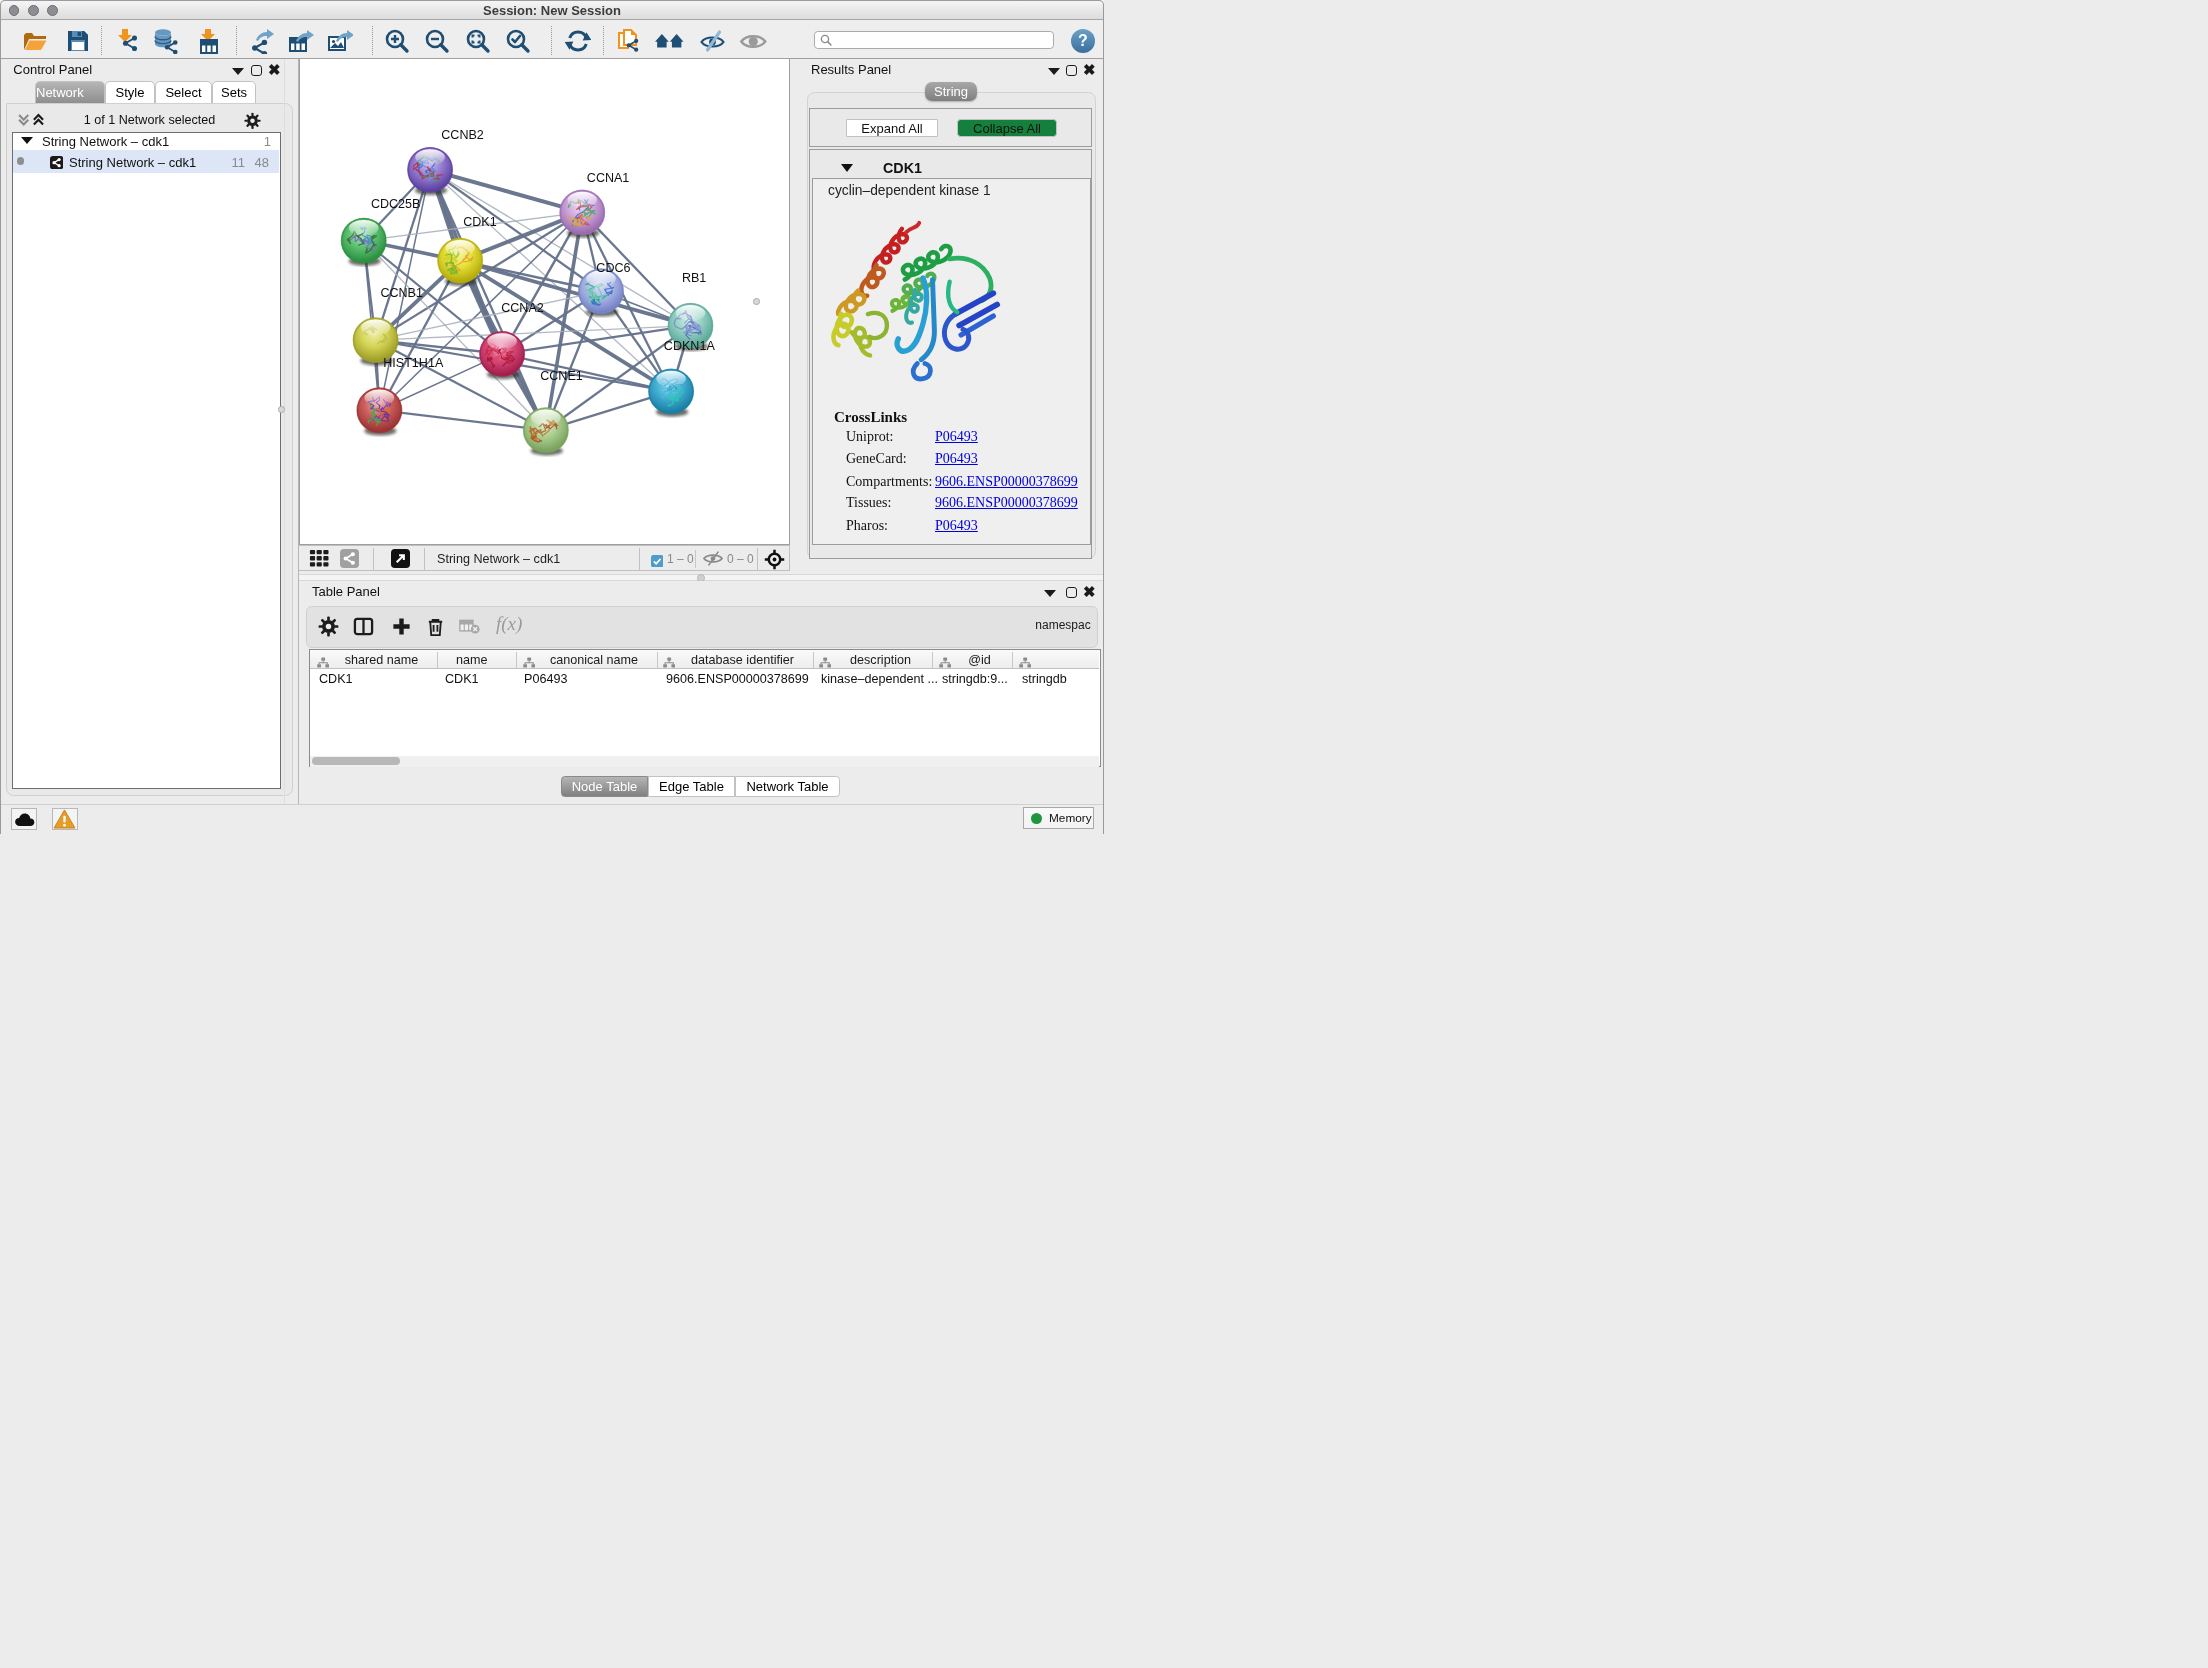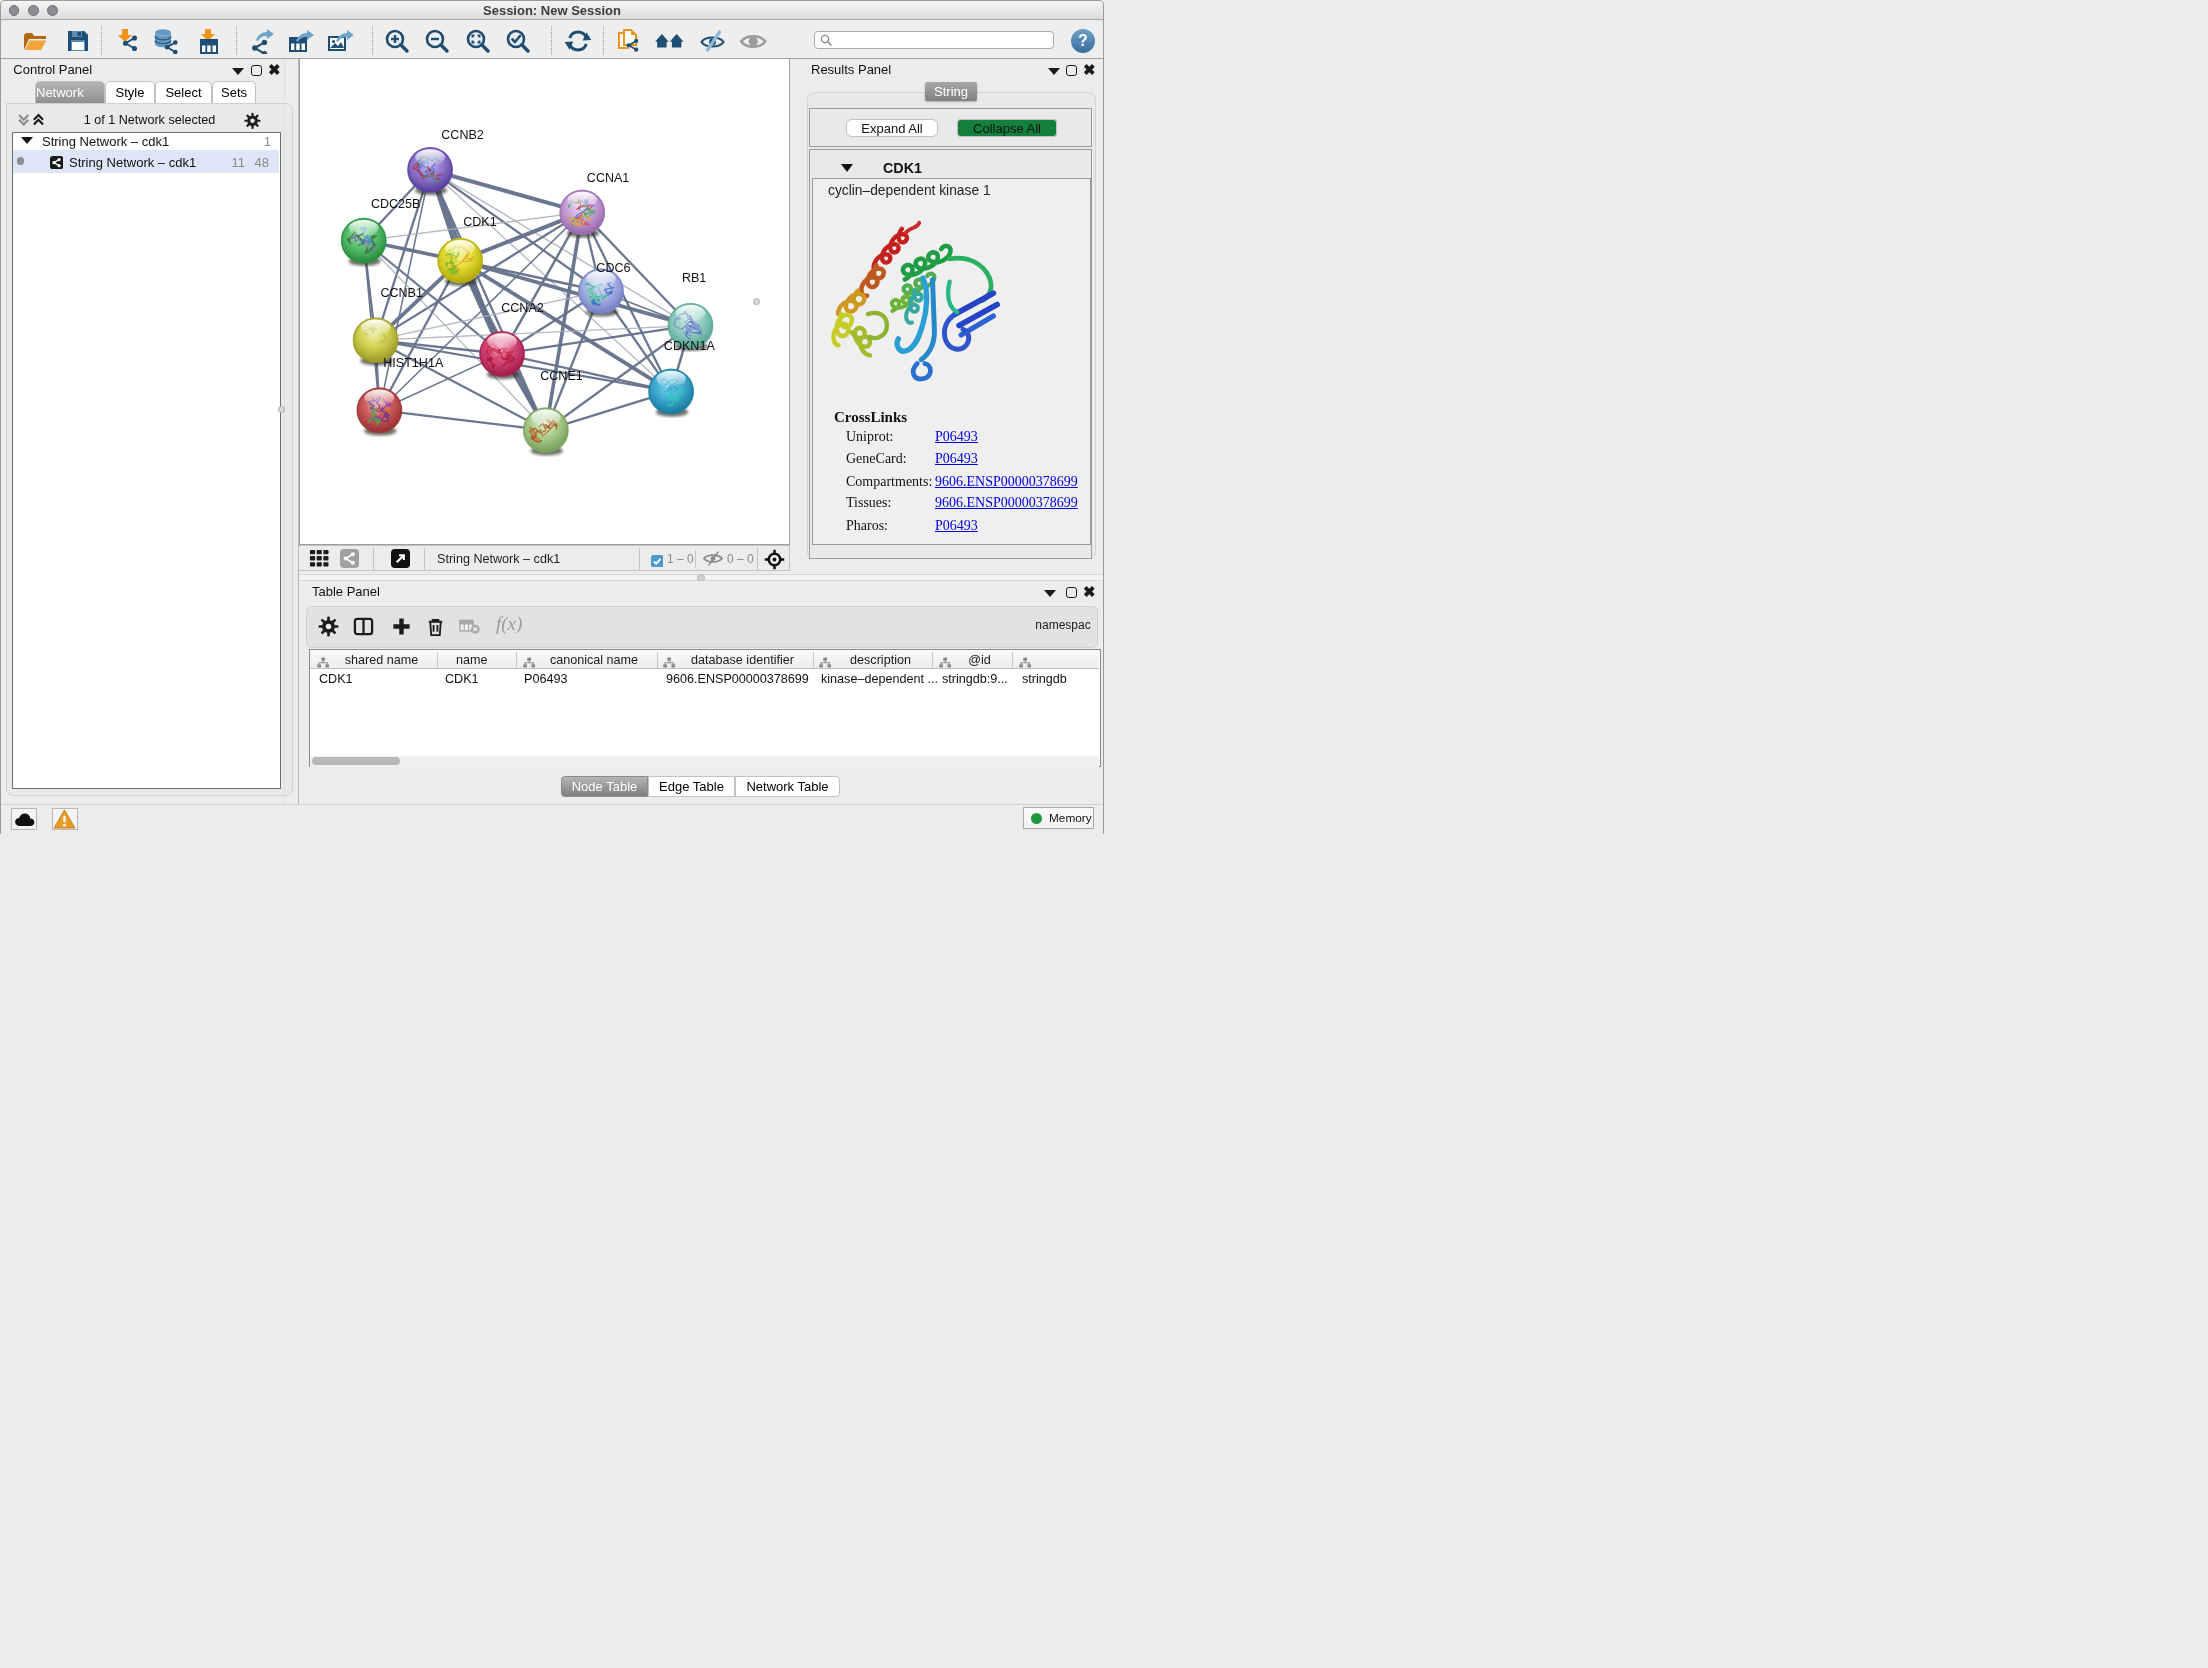--- a/index.html
+++ b/index.html
@@ -579,24 +579,24 @@
       <circle cx="11" cy="11" r="2" fill="#111"></circle>
       <g stroke="#111" stroke-width="2.6">
         <path d="M11 0.8 V4.6 M11 17.4 V21.2 M0.8 11 H4.6 M17.4 11 H21.2"></path>
       </g>
     </svg></div>
 <div class="abs" style="left:790px;top:59px;width:314px;height:516px;background:#ececec"></div>
 <div class="abs paneltitle" style="left:811px;top:62px">Results Panel</div>
 <div class="abs" style="left:1048px;top:68px;width:0;height:0;border-left:6.2px solid transparent;border-right:6.2px solid transparent;border-top:7.1px solid #1a1a1a"></div>
 <div class="abs" style="left:1066px;top:65px;width:11.4px;height:11.4px;border:1.9px solid #1a1a1a;border-radius:2.9px"></div>
 <div class="abs" style="left:1083px;top:61px;font-size:15px;font-weight:bold;color:#1a1a1a">✖</div>
-<div class="abs" style="left:925px;top:82px;width:52px;height:19px;background:linear-gradient(#a8a8a8,#7f7f7f);border-radius:2px;color:#fff;font-size:13px;text-align:center;line-height:19px;box-shadow:0 1px 1.9px rgba(0,0,0,0.25);z-index:5">String</div>
+<div class="abs" style="left:925px;top:82px;width:52px;height:19px;background:linear-gradient(#a8a8a8,#7f7f7f);border-radius:7px;color:#fff;font-size:13px;text-align:center;line-height:19px;box-shadow:0 1px 1.9px rgba(0,0,0,0.25);z-index:5">String</div>
 <div class="abs" style="left:807px;top:92px;width:289px;height:467px;background:#e9e9e9;border:1px solid #d2d2d2;border-radius:7.6px"></div>
 <div class="abs" style="left:809px;top:108px;width:283px;height:39px;border:1px solid #9c9c9c;background:#e9e9e9"></div>
-<div class="abs" style="left:846px;top:119px;width:92px;height:18px;background:#fff;border:1px solid #c2c2c2;border-radius:6px;font-size:13px;text-align:center;line-height:17px;color:#111">Expand All</div>
+<div class="abs" style="left:846px;top:119px;width:92px;height:18px;background:#fff;border:1px solid #c2c2c2;border-radius:1px;font-size:13px;text-align:center;line-height:17px;color:#111">Expand All</div>
 <div class="abs" style="left:957px;top:119px;width:100px;height:18px;background:#15803d;border:1px solid #c2c2c2;border-radius:3.8px;font-size:13px;text-align:center;line-height:17px;color:#111">Collapse All</div>
 <div class="abs" style="left:809px;top:149px;width:283px;height:410px;border:1px solid #9c9c9c;background:#e9e9e9"></div>
 <div class="abs" style="left:841px;top:164px;width:0;height:0;border-left:6.7px solid transparent;border-right:6.7px solid transparent;border-top:8px solid #111"></div>
 <div class="abs" style="left:883px;top:160px;font-size:14.3px;font-weight:bold;color:#111">CDK1</div>
 <div class="abs" style="left:812px;top:178px;width:279px;height:367px;border:1px solid #9c9c9c;background:#efefef"></div>
 <div class="abs" style="left:828px;top:183px;font-size:13.8px;color:#222">cyclin–dependent kinase 1</div>
 <svg width="214" height="173" viewBox="0 0 225 182" style="position:absolute;left:807px;top:219px">
     <polyline points="99.7,10.4 98.1,12.7 97.0,15.1 96.4,17.5 96.3,19.8 96.7,21.7 97.5,23.2 98.7,24.2 100.1,24.6 101.6,24.5 102.9,23.8 104.0,22.8 104.8,21.5 105.1,20.0 104.8,18.6 104.1,17.4 102.8,16.4 101.2,15.9 99.2,16.0 97.0,16.5 94.7,17.7 92.6,19.3 90.7,21.3 89.2,23.6 88.1,26.0 87.6,28.4 87.5,30.6 88.0,32.5 88.9,34.0 90.2,34.9 91.6,35.2 93.0,35.0 94.3,34.4 95.4,33.3 96.1,31.9 96.3,30.5 96.0,29.1 95.2,27.9 93.9,27.0 92.2,26.5 90.1,26.6 87.9,27.3 85.7,28.5 83.6,30.2 81.7,32.2 80.3,34.5 79.3,37.0 78.8,39.4 78.8,41.5 79.4,43.4 80.3,44.7 81.6,45.6 83.0,45.9 84.4,45.6 85.7,44.9 86.8,43.8 87.4,42.4 87.6,40.9 87.2,39.5 86.3,38.3 85.0,37.5 83.2,37.2 81.1,37.3 78.9,38.0 76.7,39.3 74.6,41.0 72.8,43.1 71.4,45.5 70.4,47.9 70.0,50.3 70.1,52.4" fill="none" stroke="#c42020" stroke-width="4.6" stroke-linecap="round" stroke-linejoin="round"></polyline>
     <path d="M104 14 C110 8 116 10 118 4" stroke="#cc2a2a" stroke-width="4" fill="none" stroke-linecap="round"></path>
     <polyline points="73.1,48.5 71.7,50.9 70.7,53.4 70.4,55.9 70.5,58.2 71.2,60.1 72.3,61.5 73.8,62.3 75.4,62.5 77.0,62.1 78.5,61.2 79.7,59.9 80.4,58.3 80.7,56.6 80.4,54.9 79.5,53.5 78.1,52.6 76.3,52.1 74.2,52.2 72.0,53.0 69.7,54.3 67.7,56.2 65.9,58.4 64.7,60.9 63.9,63.5 63.7,65.9 64.0,68.1 64.9,69.8 66.1,71.0 67.6,71.6 69.3,71.6 70.9,71.0 72.3,70.0 73.3,68.5 73.9,66.9 74.0,65.2 73.5,63.6 72.4,62.3 70.9,61.5 69.0,61.3 66.8,61.6 64.5,62.5 62.4,64.1 60.4,66.1 58.8,68.4 57.7,70.9 57.1,73.5 57.1,75.8 57.6,77.9 58.6,79.4 59.9,80.5 61.5,80.9 63.2,80.7" fill="none" stroke="#bf5a1e" stroke-width="4.8" stroke-linecap="round" stroke-linejoin="round"></polyline>

